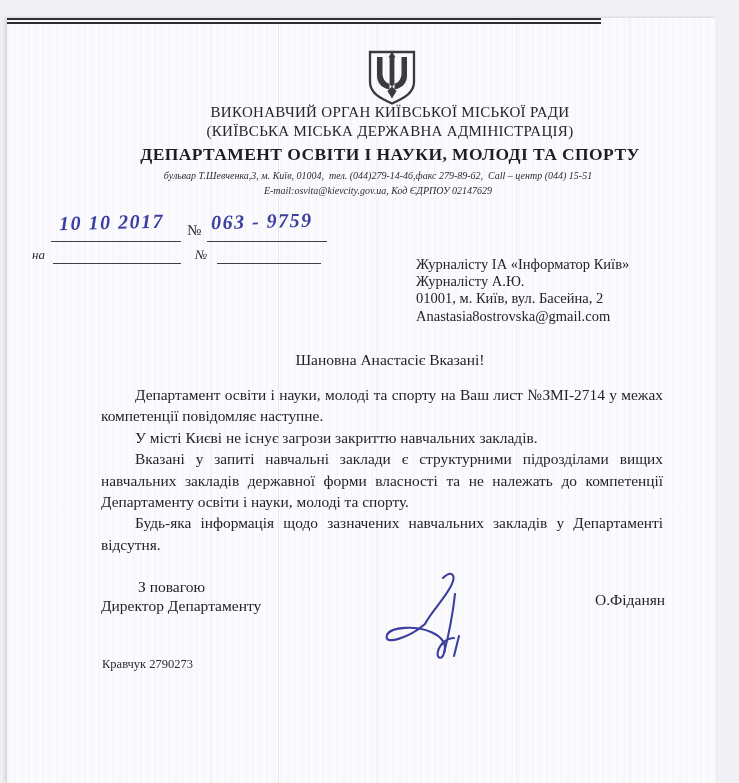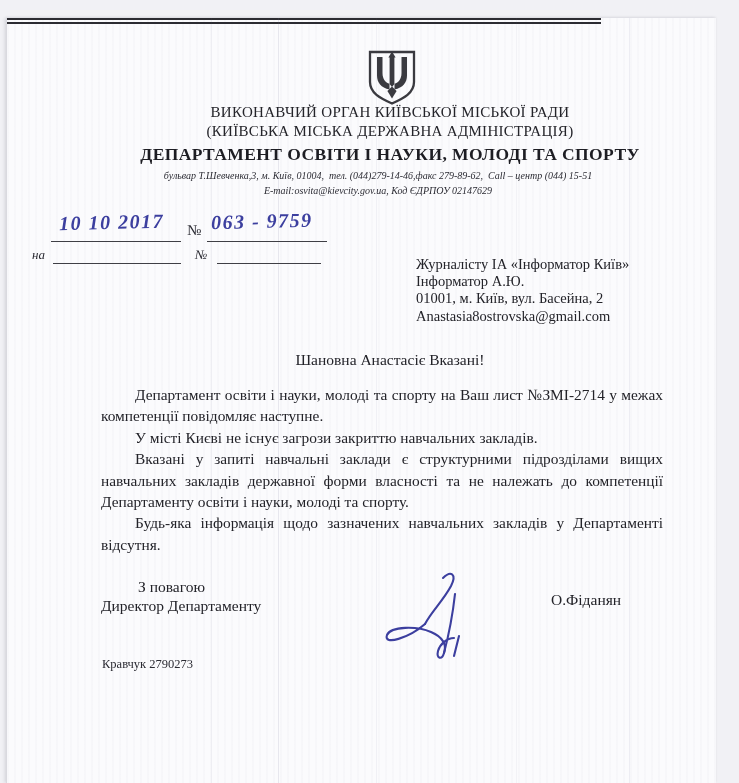--- a/index.html
+++ b/index.html
@@ -119,21 +119,21 @@
     <div class="abs hw" style="left:204px; top:192px;">063 - 9759</div>
     <div class="abs blank" style="left:44px; top:222px; width:130px;"></div>
     <div class="abs blank" style="left:200px; top:222px; width:120px;"></div>
 
     <div class="abs form-label" style="left:25px; top:229px;">на</div>
     <div class="abs blank" style="left:46px; top:244px; width:128px;"></div>
     <div class="abs form-label" style="left:188px; top:229px;">№</div>
     <div class="abs blank" style="left:210px; top:244px; width:104px;"></div>
 
     <div class="abs recipient-line" style="top:238px;">Журналісту ІА «Інформатор Київ»</div>
-    <div class="abs recipient-line" style="top:255px;">Інформатор А.Ю.</div>
+    <div class="abs recipient-line" style="top:255px;">Журналісту А.Ю.</div>
     <div class="abs recipient-line" style="top:272px;">01001, м. Київ, вул. Басейна, 2</div>
     <div class="abs recipient-line" style="top:290px;">Anastasia8ostrovska@gmail.com</div>
 
     <div class="abs ctr salutation" style="top:333px;">Шановна Анастасіє Вказані!</div>
 
     <div class="abs body-text">
       <p>Департамент освіти і науки, молоді та спорту на Ваш лист №ЗМІ-2714 у межах компетенції повідомляє наступне.</p>
       <p>У місті Києві не існує загрози закриттю навчальних закладів.</p>
       <p>Вказані у запиті навчальні заклади є структурними підрозділами вищих навчальних закладів державної форми власності та не належать до компетенції Департаменту освіти і науки, молоді та спорту.</p>
       <p>Будь-яка інформація щодо зазначених навчальних закладів у Департаменті відсутня.</p>
@@ -146,18 +146,18 @@
       <svg width="100" height="95" viewBox="0 0 100 95">
         <g fill="none" stroke="#3c3f9f" stroke-width="2.1" stroke-linecap="round">
           <path d="M74 10 C82 2 88 6 82 18 C74 33 62 44 56 56"></path>
           <path d="M56 56 C40 70 14 78 18 67 C22 58 48 58 62 64 C74 69 78 77 75 85"></path>
           <path d="M86 26 C84 44 80 66 75 85 C73 92 67 91 69 83 C71 76 78 70 85 70"></path>
           <path d="M90 68 L85 88"></path>
         </g>
       </svg>
     </div>
 
-    <div class="abs signer" style="left:544px; top:573px;">О.Фіданян</div>
+    <div class="abs signer" style="left:588px; top:573px;">О.Фіданян</div>
 
     <div class="abs executor" style="left:95px; top:610px;margin-top:29px;">Кравчук 2790273</div>
 
   </div>
 </div>
 
 </body></html>

